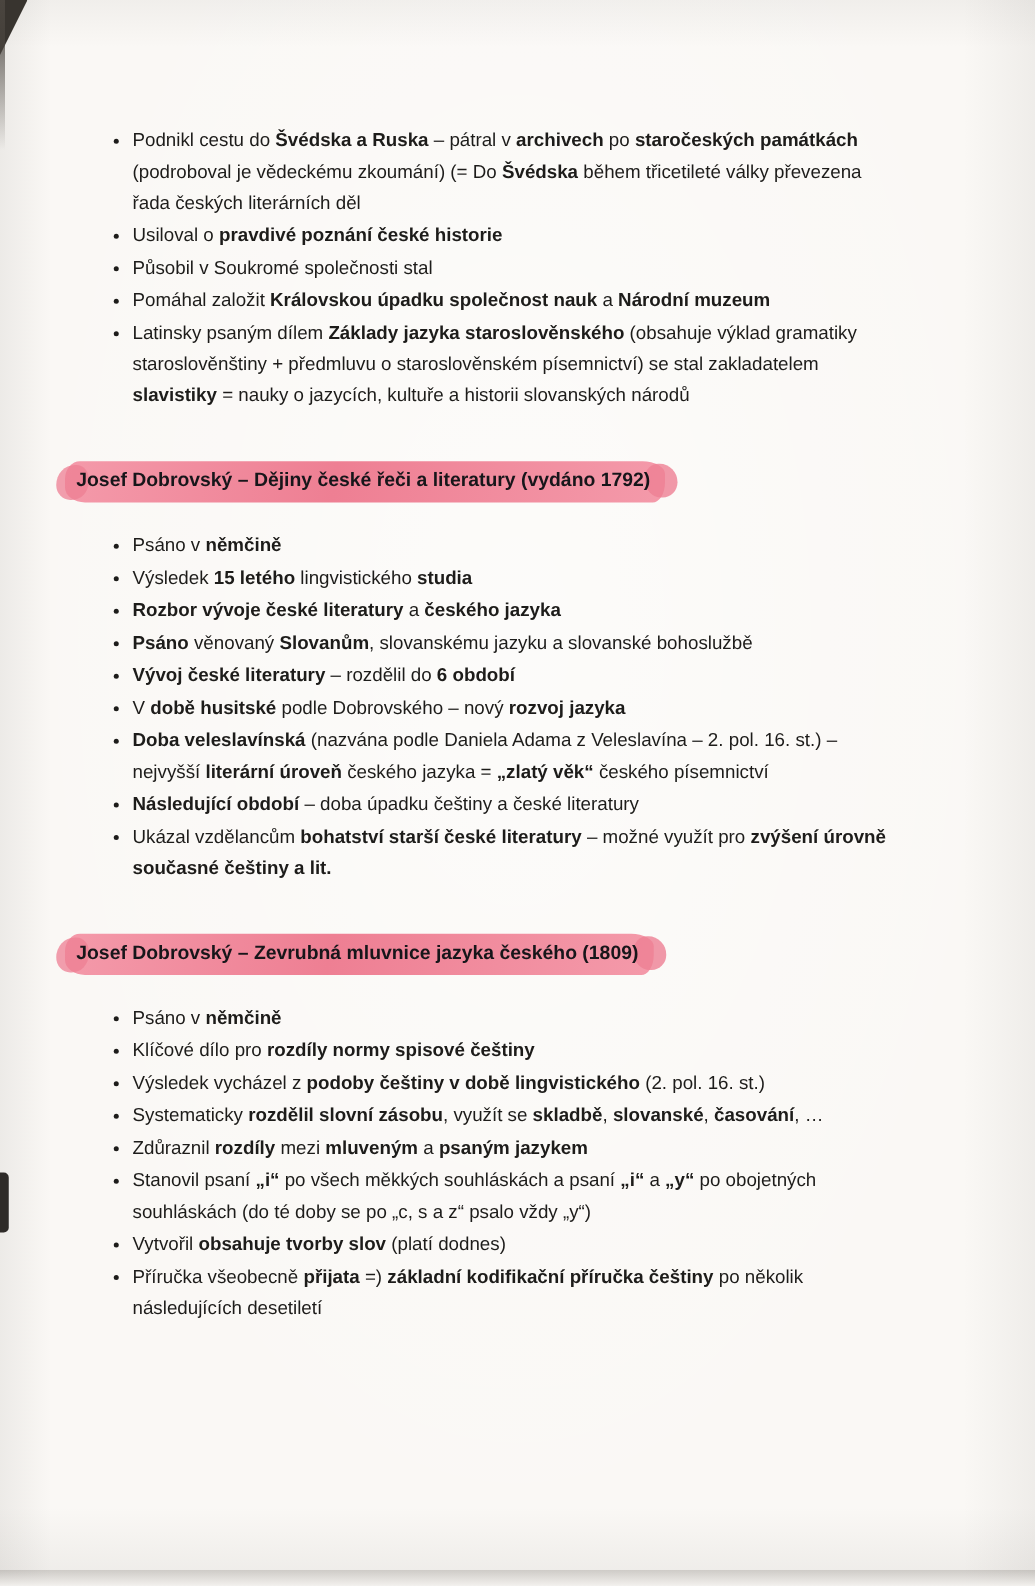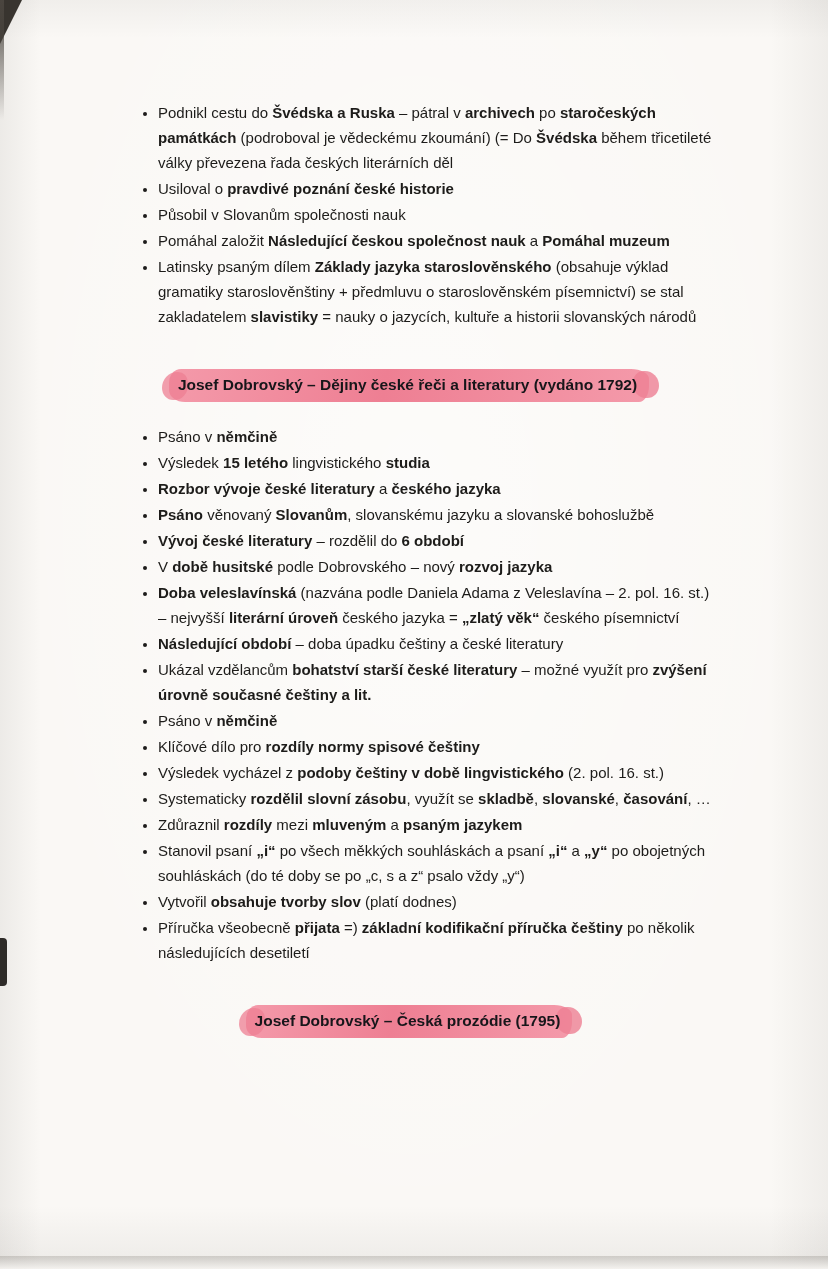--- a/index.html
+++ b/index.html
@@ -43,34 +43,34 @@
     background: #2e2b28;
     border-radius: 0 4px 4px 0;
   }
   .bottom-band-artifact {
     position: absolute; left: 0; right: 0; bottom: 0;
     height: 13px;
     background: linear-gradient(180deg, rgba(120,115,108,.28), rgba(245,243,240,.9));
   }
   .content {
     position: relative;
-    padding: 100px 114px 0 110px;
+    padding: 100px 114px 0 58px;
     color: #1d1c1a;
     font-size: 15px;
     line-height: 25px;
   }
   ul.bullets {
     list-style: disc;
     margin: 0 0 0 28px;
     padding: 0 0 0 20px;
   }
   ul.bullets li { margin: 0 0 1px 0; }
   ul.bullets li::marker { font-size: .85em; color: #1d1c1a; }
   .b { font-weight: bold; }
-  .heading-row { margin: 40px 0 22px -6px; text-align: center; }
+  .heading-row { margin: 40px 0 22px -6px; }
   .highlight {
     position: relative;
     z-index: 0;
     display: inline-block;
     font-weight: bold;
     font-size: 15.5px;
     line-height: 24px;
     color: #17161a;
     padding: 4px 12px 5px 9px;
     background: linear-gradient(100deg, var(--highlight-light) 0%, var(--highlight) 45%, var(--highlight-light) 100%);
@@ -101,41 +101,41 @@
   <div class="corner-artifact"></div>
   <div class="edge-strip-artifact"></div>
   <div class="left-mark-artifact"></div>
   <div class="bottom-band-artifact"></div>
 
   <div class="content">
 
   <ul class="bullets">
         <li><span>Podnikl cestu do </span><span class="b">Švédska a Ruska</span><span> – pátral v </span><span class="b">archivech</span><span> po </span><span class="b">staročeských památkách</span><span> (podroboval je vědeckému zkoumání) (= Do </span><span class="b">Švédska</span><span> během třicetileté války převezena řada českých literárních děl</span></li>
         <li><span>Usiloval o </span><span class="b">pravdivé poznání české historie</span></li>
-        <li><span>Působil v Slovanům společnosti nauk</span></li>
-        <li><span>Pomáhal založit </span><span class="b">Následující českou společnost nauk</span><span> a </span><span class="b">Pomáhal muzeum</span></li>
+        <li><span>Působil v Soukromé společnosti stal</span></li>
+        <li><span>Pomáhal založit </span><span class="b">Královskou úpadku společnost nauk</span><span> a </span><span class="b">Národní muzeum</span></li>
         <li><span>Latinsky psaným dílem </span><span class="b">Základy jazyka staroslověnského</span><span> (obsahuje výklad gramatiky staroslověnštiny + předmluvu o staroslověnském písemnictví) se stal zakladatelem </span><span class="b">slavistiky</span><span> = nauky o jazycích, kultuře a historii slovanských národů</span></li>
       </ul>
       <div class="heading-row"><span class="highlight">Josef Dobrovský – Dějiny české řeči a literatury (vydáno 1792)</span></div>
       <ul class="bullets">
         <li><span>Psáno v </span><span class="b">němčině</span></li>
         <li><span>Výsledek </span><span class="b">15 letého</span><span> lingvistického </span><span class="b">studia</span></li>
         <li><span class="b">Rozbor vývoje české literatury</span><span> a </span><span class="b">českého jazyka</span></li>
         <li><span class="b">Psáno</span><span> věnovaný </span><span class="b">Slovanům</span><span>, slovanskému jazyku a slovanské bohoslužbě</span></li>
         <li><span class="b">Vývoj české literatury</span><span> – rozdělil do </span><span class="b">6 období</span></li>
         <li><span>V </span><span class="b">době husitské</span><span> podle Dobrovského – nový </span><span class="b">rozvoj jazyka</span></li>
         <li><span class="b">Doba veleslavínská</span><span> (nazvána podle Daniela Adama z Veleslavína – 2. pol. 16. st.) – nejvyšší </span><span class="b">literární úroveň</span><span> českého jazyka = </span><span class="b">„zlatý věk“</span><span> českého písemnictví</span></li>
         <li><span class="b">Následující období</span><span> – doba úpadku češtiny a české literatury</span></li>
         <li><span>Ukázal vzdělancům </span><span class="b">bohatství starší české literatury</span><span> – možné využít pro </span><span class="b">zvýšení úrovně současné češtiny a lit.</span></li>
       </ul>
+      <div class="heading-row"><span class="highlight">Josef Dobrovský – Zevrubná mluvnice jazyka českého (1809)</span></div>
       <ul class="bullets">
         <li><span>Psáno v </span><span class="b">němčině</span></li>
         <li><span>Klíčové dílo pro </span><span class="b">rozdíly normy spisové češtiny</span></li>
         <li><span>Výsledek vycházel z </span><span class="b">podoby češtiny v době lingvistického</span><span> (2. pol. 16. st.)</span></li>
         <li><span>Systematicky </span><span class="b">rozdělil slovní zásobu</span><span>, využít se </span><span class="b">skladbě</span><span>, </span><span class="b">slovanské</span><span>, </span><span class="b">časování</span><span>, …</span></li>
         <li><span>Zdůraznil </span><span class="b">rozdíly</span><span> mezi </span><span class="b">mluveným</span><span> a </span><span class="b">psaným jazykem</span></li>
         <li><span>Stanovil psaní </span><span class="b">„i“</span><span> po všech měkkých souhláskách a psaní </span><span class="b">„i“</span><span> a </span><span class="b">„y“</span><span> po obojetných souhláskách (do té doby se po „c, s a z“ psalo vždy „y“)</span></li>
         <li><span>Vytvořil </span><span class="b">obsahuje tvorby slov</span><span> (platí dodnes)</span></li>
         <li><span>Příručka všeobecně </span><span class="b">přijata</span><span> =) </span><span class="b">základní kodifikační příručka češtiny</span><span> po několik následujících desetiletí</span></li>
       </ul>
-      <div class="heading-row"><span class="highlight">Josef Dobrovský – Česká prozódie (1795)</span></div>
     </div>
 </div>
 
 </body></html>

